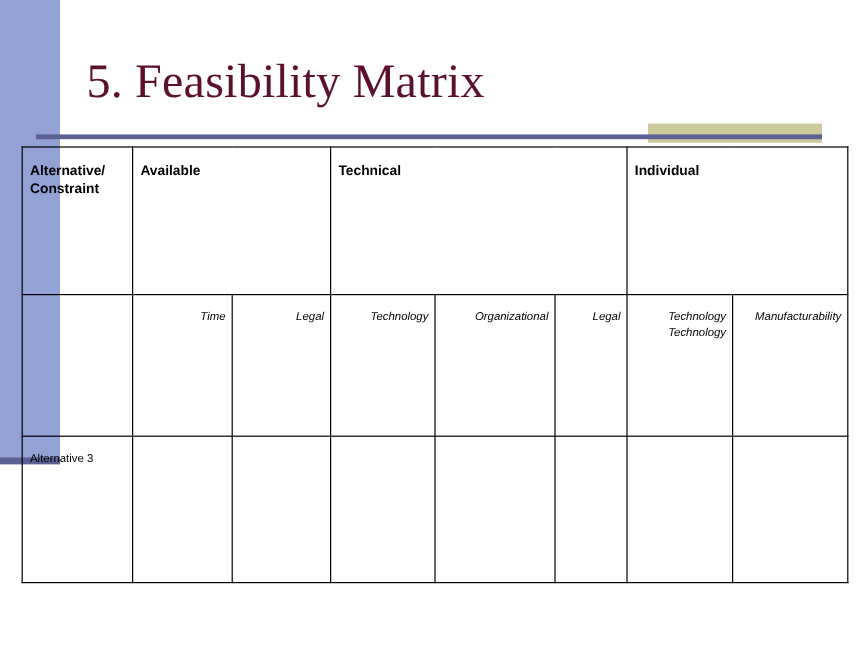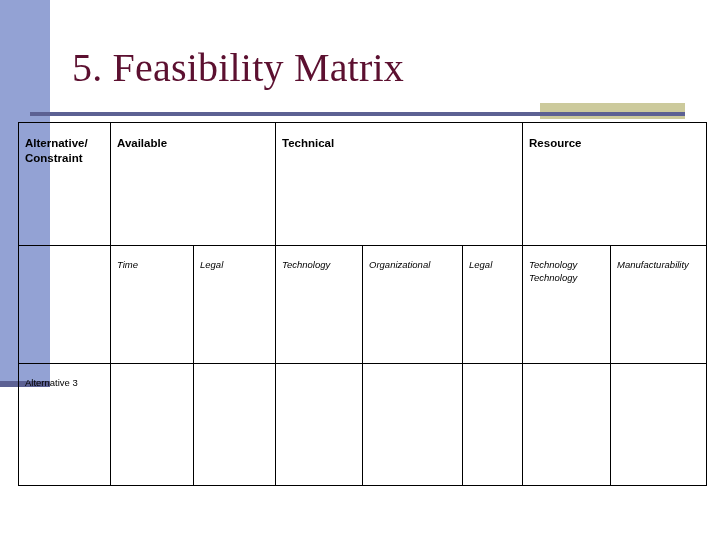--- a/index.html
+++ b/index.html
@@ -93,20 +93,21 @@
     font-weight: bold;
     color: #000000;
     line-height: 1.28;
   }
   .matrix tr.row-sub td {
     height: 65px;
     font-size: 9.5px;
     font-style: italic;
     color: #000000;
     line-height: 1.35;
+    text-align: right;
   }
   .matrix tr.row-alt td {
     height: 67px;
     font-size: 9.5px;
     color: #000000;
   }
   .cell-blank {
     
   }
 </style>
@@ -135,21 +136,21 @@
       </colgroup>
     <tbody>
 
       <tr class="row-head">
         <td colspan="1">
           <span>Alternative/</span><br>
           <span>Constraint</span>
         </td>
         <td colspan="2">Available</td>
         <td colspan="3">Technical</td>
-        <td colspan="2">Resource</td>
+        <td colspan="2">Individual</td>
       </tr>
 
       <tr class="row-sub">
         <td class="cell-blank"></td>
         <td>Time</td>
         <td>Legal</td>
         <td>Technology</td>
         <td>Organizational</td>
         <td>Legal</td>
         <td>

